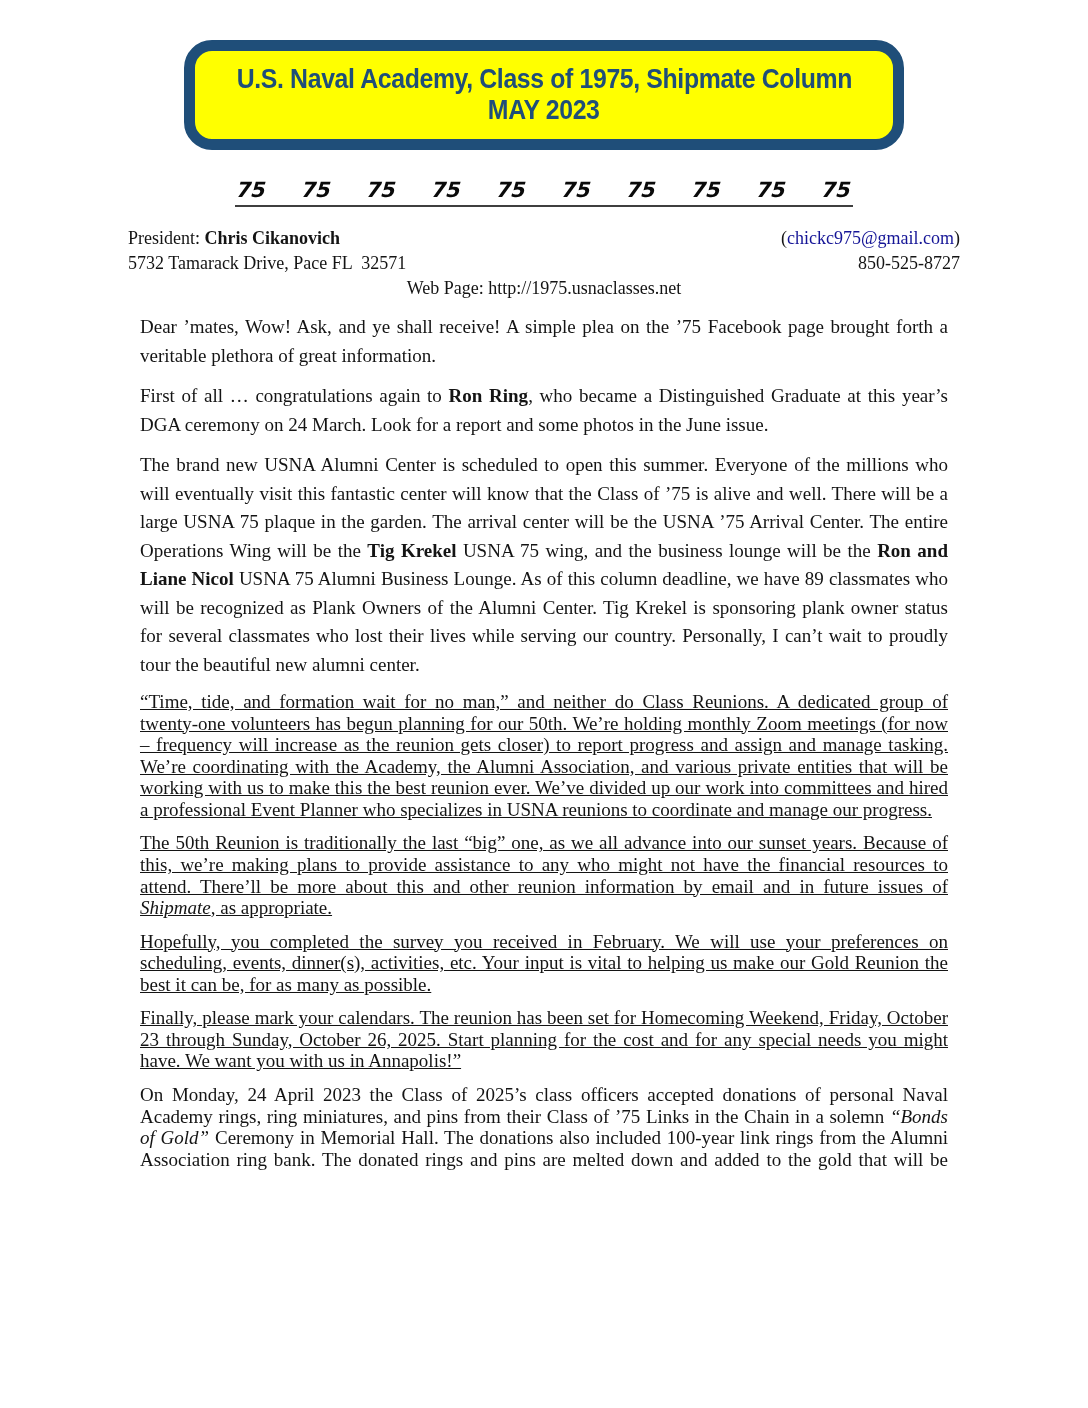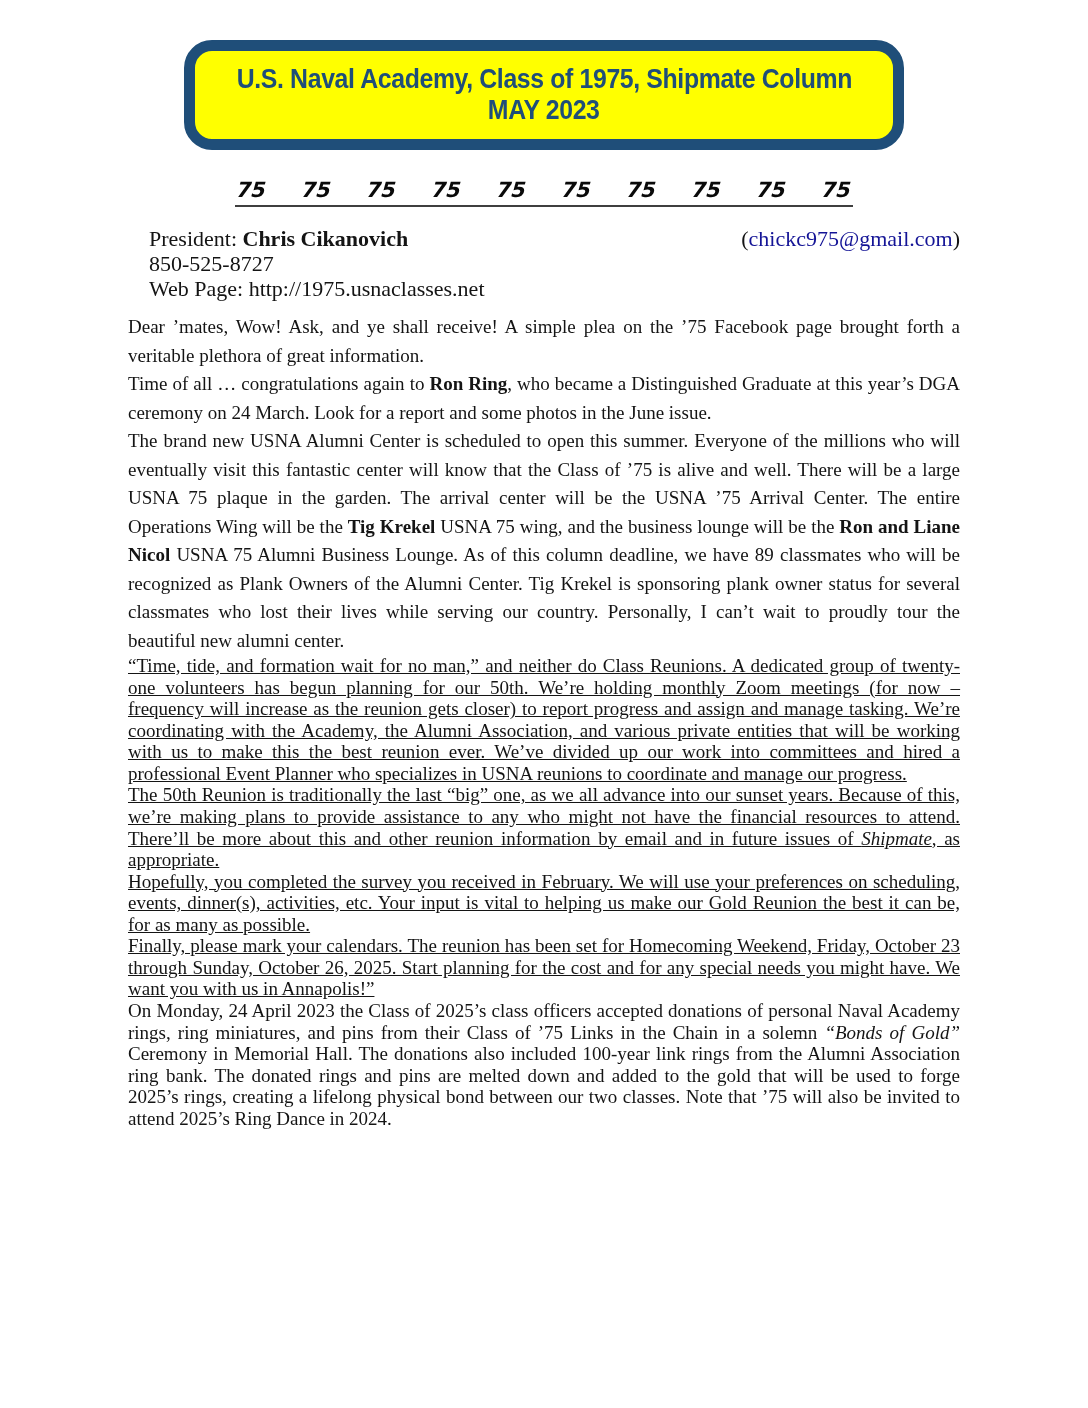--- a/index.html
+++ b/index.html
@@ -30,28 +30,28 @@
   
   .separator{
     width:614px;margin:27px auto 0;display:flex;justify-content:space-between;
     border-bottom:2px solid var(--rule);padding:0 2px 2px;
   }
   .sep75{
     font-family:"DejaVu Sans",sans-serif;font-weight:700;font-style:italic;
     font-size:21px;line-height:26px;color:#0a0a0a;transform:skewX(-4deg);
   }
   
-  .contact{margin-top:19px;font-size:22px;line-height:25px;margin-left:21px;}
+  .contact{margin-top:19px;font-size:18px;line-height:25px;}
   .contact-row{display:flex;justify-content:space-between;white-space:pre-wrap;}
-  .contact-center{text-align:left;white-space:pre-wrap;}
+  .contact-center{text-align:center;white-space:pre-wrap;}
   .email{color:var(--link);}
   b{font-weight:700;}
   
   .article{margin-top:12px;}
-  .article p{margin:0;font-size:19px;}
+  .article p{margin:12px;font-size:19px;}
   .spread{text-align:justify;line-height:1.5;margin:12px 0;}
   .leadin{line-height:1.5;margin:12px 0 9px;}
   .quote{text-align:justify;line-height:1.135;margin:11px 30px 11px 64px;text-decoration:underline;}
   .tight{text-align:justify;line-height:1.135;margin:9px 0 0;}
 </style>
 </head>
 <body>
 
 <div class="page">
 
@@ -68,27 +68,27 @@
       <span class="sep75">75</span>
       <span class="sep75">75</span>
       <span class="sep75">75</span>
       <span class="sep75">75</span>
       <span class="sep75">75</span>
       <span class="sep75">75</span>
     </div>
 
   <div class="contact" id="contact-block">
       <div class="contact-row"><span><span>President: </span><b>Chris Cikanovich</b></span><span><span>(</span><span class="email">chickc975@gmail.com</span><span>)</span></span></div>
-      <div class="contact-row"><span><span>850-525-8727</span></span></div>
+      <div class="contact-row"><span><span>5732 Tamarack Drive, Pace FL  32571</span></span><span><span>850-525-8727</span></span></div>
       <div class="contact-center"><span>Web Page: http://1975.usnaclasses.net</span></div>
     </div>
 
   <div class="article" id="paragraphs">
       <p class="spread"><span>Dear ’mates, Wow! Ask, and ye shall receive! A simple plea on the ’75 Facebook page brought forth a veritable plethora of great information.</span></p>
-      <p class="spread"><span>Time of all … congratulations again to </span><b>Ron Ring</b><span>, who became a Distinguished Graduate at this year’s DGA ceremony on 24 March. Look for a report and some photos in the June issue.</span></p>
+      <p class="spread"><span>First of all … congratulations again to </span><b>Ron Ring</b><span>, who became a Distinguished Graduate at this year’s DGA ceremony on 24 March. Look for a report and some photos in the June issue.</span></p>
       <p class="spread"><span>The brand new USNA Alumni Center is scheduled to open this summer. Everyone of the millions who will eventually visit this fantastic center will know that the Class of  ’75 is alive and well. There will be a large USNA 75 plaque in the garden. The arrival center will be the USNA ’75 Arrival Center. The entire Operations Wing will be the </span><b>Tig Krekel</b><span> USNA 75 wing, and the business lounge will be the </span><b>Ron and Liane Nicol</b><span> USNA 75 Alumni Business Lounge. As of this column deadline, we have 89 classmates who will be recognized as Plank Owners of the Alumni Center. Tig Krekel is sponsoring plank owner status for several classmates who lost their lives while serving our country. Personally, I can’t wait to proudly tour the beautiful new alumni center.</span></p>
       <p class="quote"><span>“Time, tide, and formation wait for no man,” and neither do Class Reunions. A dedicated group of twenty-one volunteers has begun planning for our 50th. We’re holding monthly Zoom meetings (for now – frequency will increase as the reunion gets closer) to report progress and assign and manage tasking. We’re coordinating with the Academy, the Alumni Association, and various private entities that will be working with us to make this the best reunion ever. We’ve divided up our work into committees and hired a professional Event Planner who specializes in USNA reunions to coordinate and manage our progress.</span></p>
       <p class="quote"><span>The 50th Reunion is traditionally the last “big” one, as we all advance into our sunset years. Because of this, we’re making plans to provide assistance to any who might not have the financial resources to attend. There’ll be more about this and other reunion information by email and in future issues of </span><i>Shipmate</i><span>, as appropriate.</span></p>
       <p class="quote"><span>Hopefully, you completed the survey you received in February. We will use your preferences on scheduling, events, dinner(s), activities, etc. Your input is vital to helping us make our Gold Reunion the best it can be, for as many as possible.</span></p>
       <p class="quote"><span>Finally, please mark your calendars. The reunion has been set for Homecoming Weekend, Friday, October 23 through Sunday, October 26, 2025. Start planning for the cost and for any special needs you might have. We want you with us in Annapolis!”</span></p>
       <p class="tight"><span>On Monday, 24 April 2023 the Class of 2025’s class officers accepted donations of personal Naval Academy rings, ring miniatures, and pins from their Class of ’75 Links in the Chain in a solemn </span><i>“Bonds of Gold”</i><span> Ceremony in Memorial Hall. The donations also included 100-year link rings from the Alumni Association ring bank. The donated rings and pins are melted down and added to the gold that will be used to forge 2025’s rings, creating a lifelong physical bond between our two classes. Note that ’75 will also be invited to attend 2025’s Ring Dance in 2024.</span></p>
     </div>
 
 </div>
 

